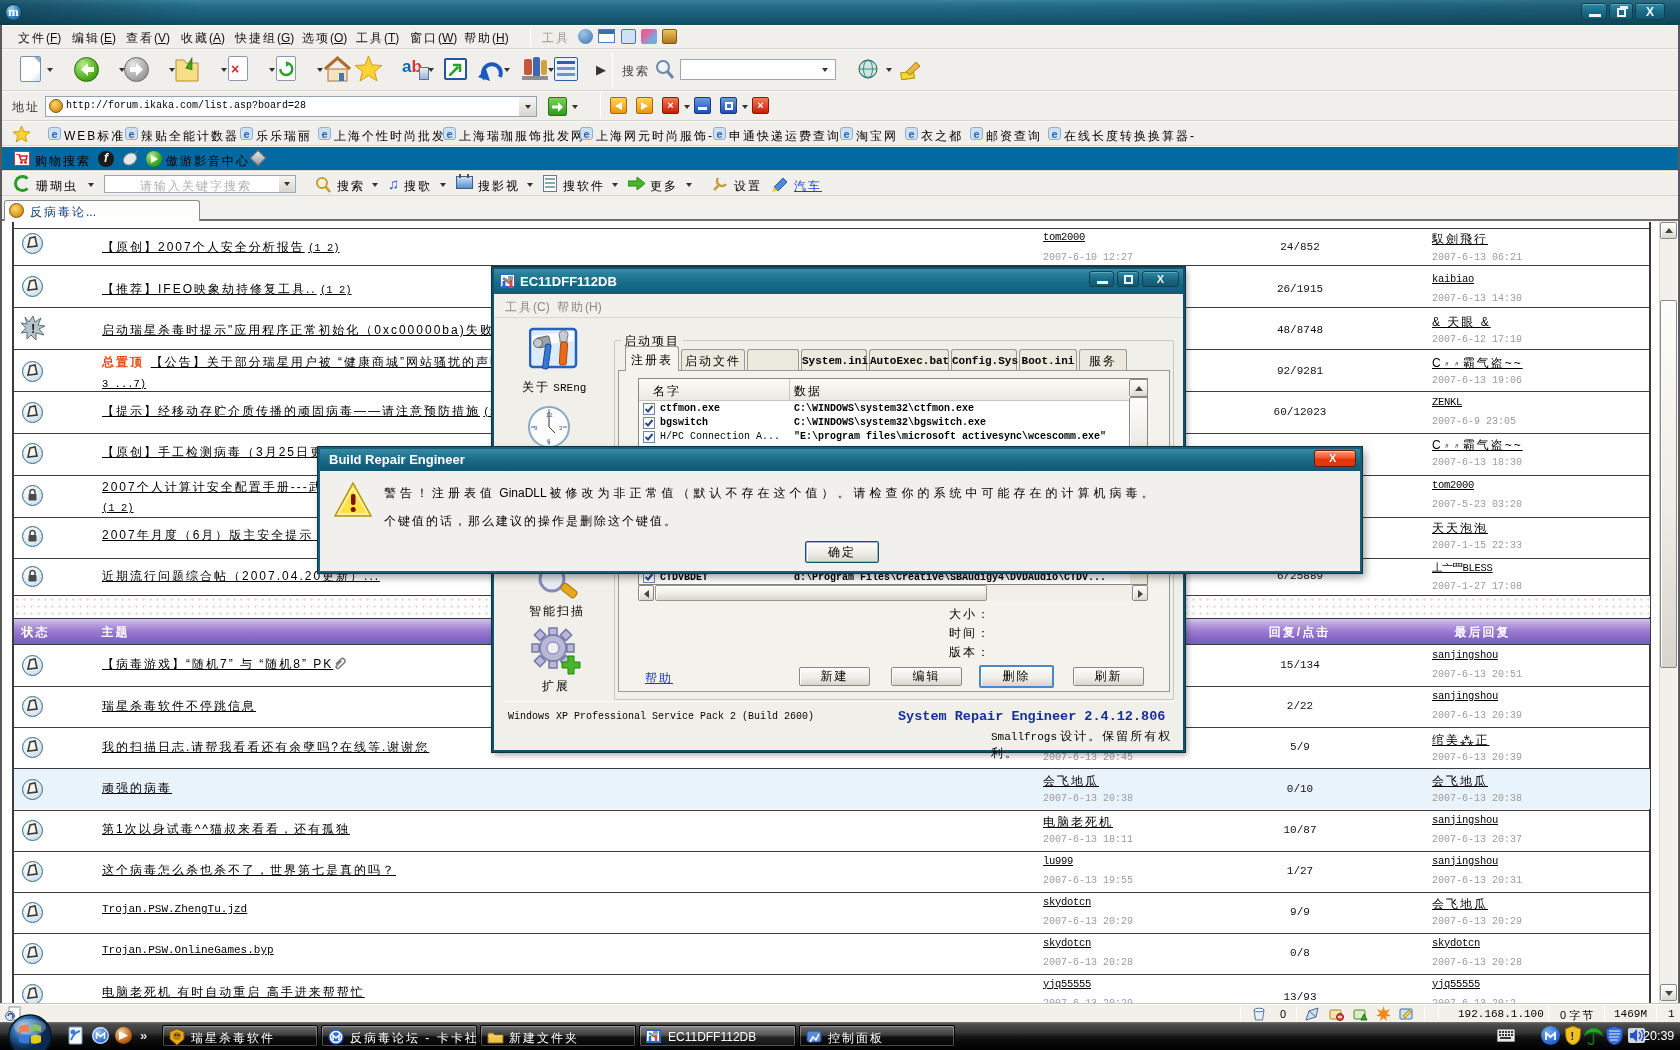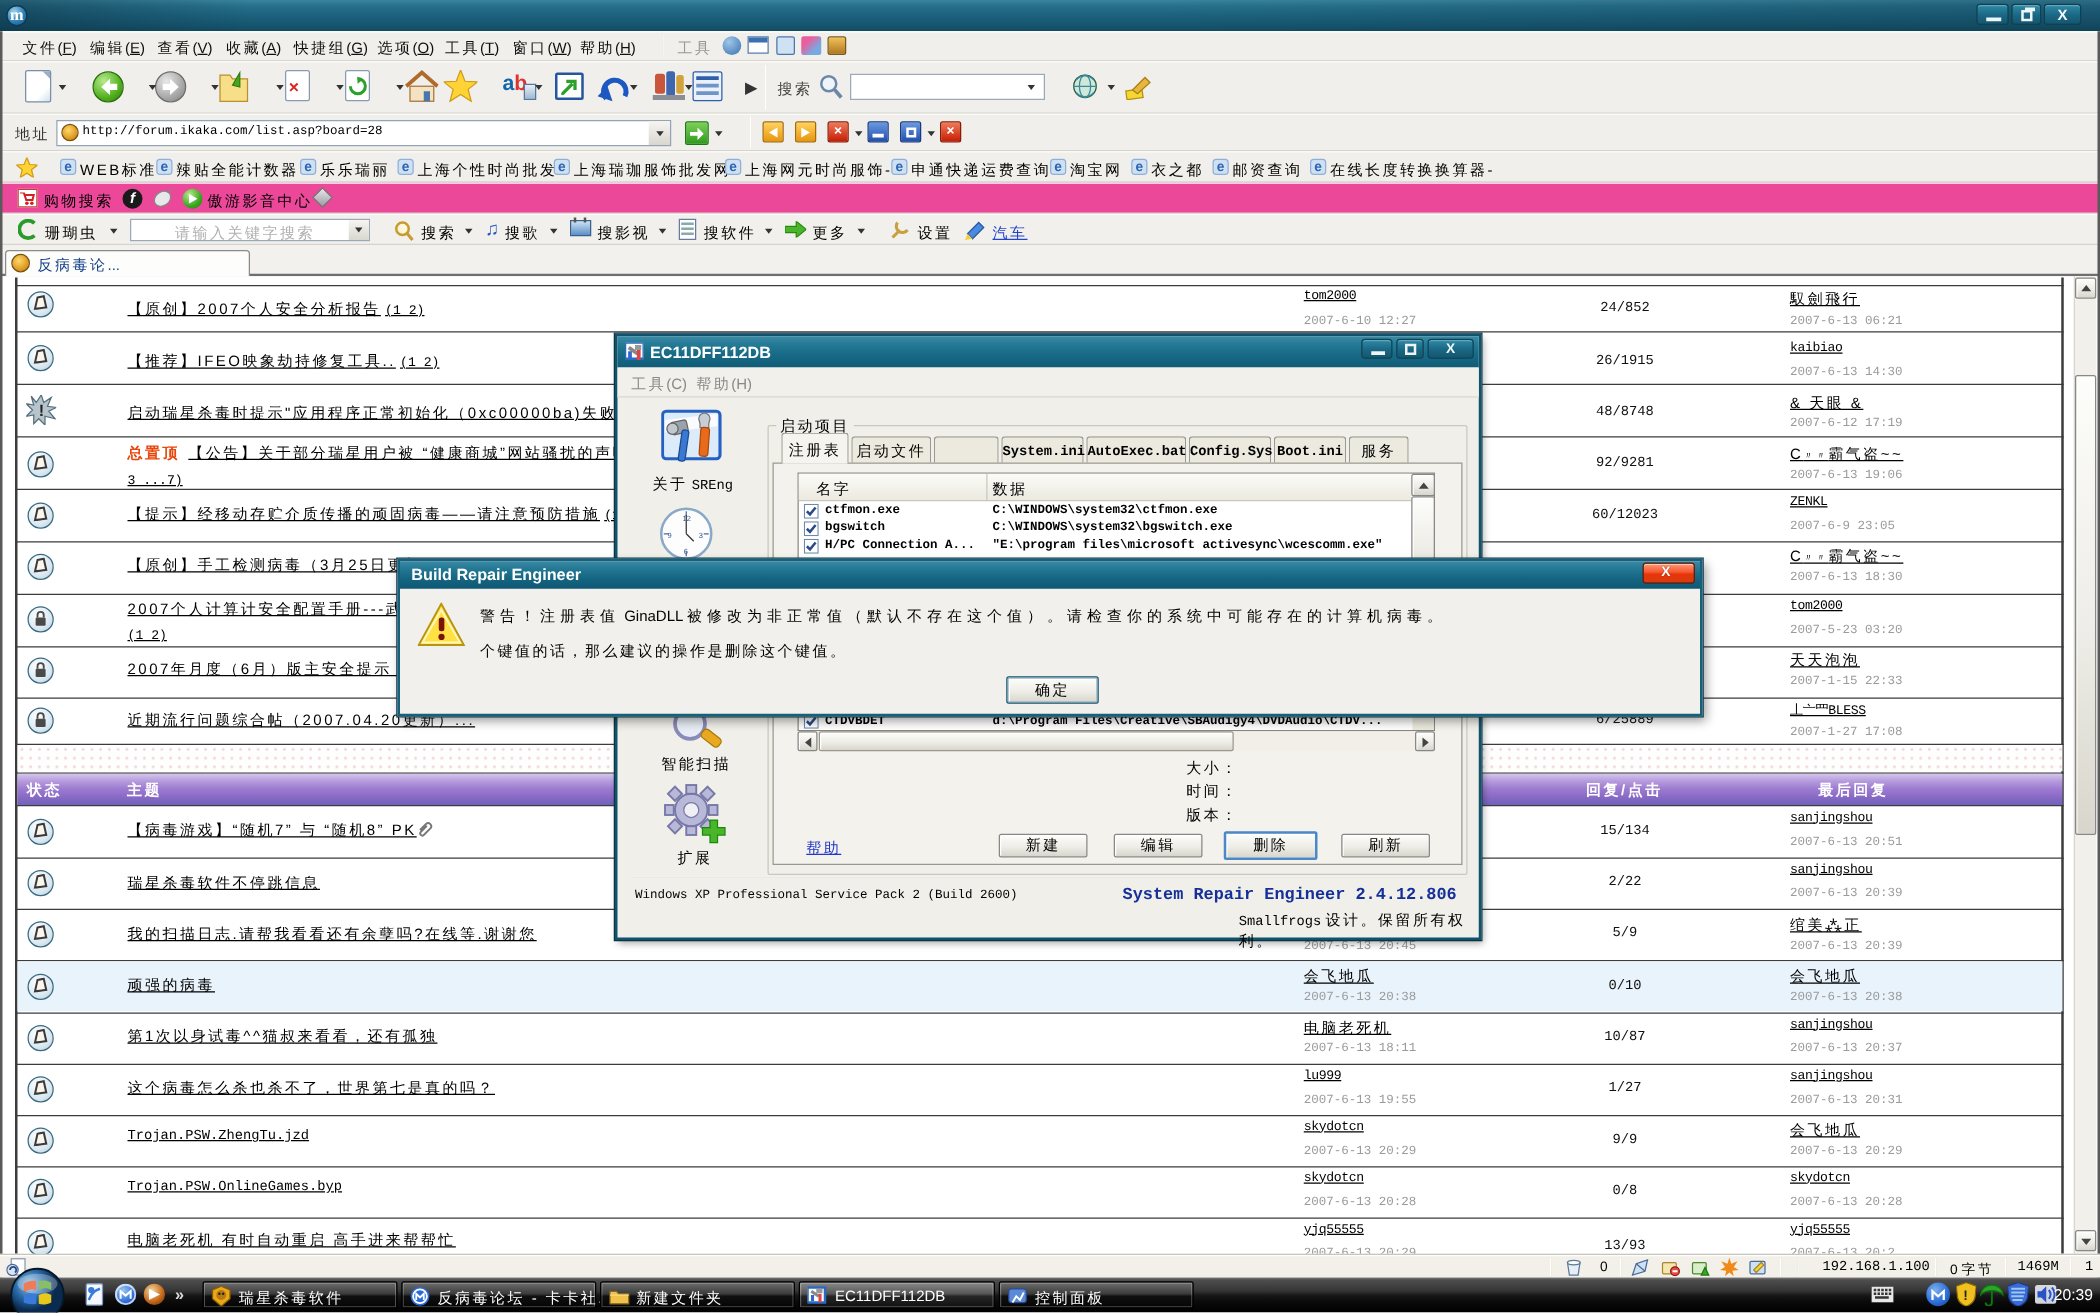--- a/index.html
+++ b/index.html
@@ -194,21 +194,21 @@
     <div class="ab lnk" style="left:729px;top:7px"><span class="cj2">申通快递运费查询</span></div>
     <div class="ab ie" style="left:840px;top:6px">e</div>
     <div class="ab lnk" style="left:856px;top:7px"><span class="cj2">淘宝网</span></div>
     <div class="ab ie" style="left:905px;top:6px">e</div>
     <div class="ab lnk" style="left:921px;top:7px"><span class="cj2">衣之都</span></div>
     <div class="ab ie" style="left:970px;top:6px">e</div>
     <div class="ab lnk" style="left:986px;top:7px"><span class="cj2">邮资查询</span></div>
     <div class="ab ie" style="left:1048px;top:6px">e</div>
     <div class="ab lnk" style="left:1064px;top:7px"><span class="cj2">在线长度转换换算器-</span></div>
   </div>
-<div class="ab" style="left:0;top:146px;width:1680px;height:25px;background:#ec4899;border-bottom:1px solid #d5d3cc">
+<div class="ab" style="left:0;top:146px;width:1680px;height:25px;background:#0369a1;border-bottom:1px solid #d5d3cc">
  <div class="ab" style="left:0;top:0;width:1680px;height:1px;background:#fbfbf9"></div>
  <div class="ab" style="left:14px;top:5px;width:16px;height:15px;background:#fff;border:1px solid #c04040"></div>
  <svg class="ab" style="left:16px;top:8px" width="12" height="10">
       <path d="M0 0 L3 0 L5 6 L10 6 L11 2 L4 2" fill="none" stroke="#d42020" stroke-width="1.6"></path>
       <circle cx="5.5" cy="8.5" r="1.4" fill="#d42020"></circle>
       <circle cx="9.5" cy="8.5" r="1.4" fill="#d42020"></circle>
     </svg>
  <div class="ab" style="left:35px;top:7px;font-size:12px"><span class="cj2">购物搜索</span></div>
  <div class="ab" style="left:98px;top:5px;width:16px;height:16px;border-radius:50%;background:#1a1a1a;color:#fff;font-size:12px;font-weight:bold;text-align:center;line-height:15px;font-style:italic">f</div>
  <svg class="ab" style="left:122px;top:5px" width="17" height="16">
@@ -603,21 +603,21 @@
     <svg class="ab" style="left:149px;top:148px" width="12" height="12">
       <rect x="0.5" y="0.5" width="11" height="11" fill="#fff" stroke="#6a8aa8"></rect>
       <path d="M2.5 6 L5 8.5 L9.5 3" fill="none" stroke="#2a4a8a" stroke-width="2"></path>
     </svg>
     <div class="ab mono" style="left:166px;top:148px;font-size:10px;font-weight:bold;color:#000">bgswitch</div>
     <div class="ab mono" style="left:300px;top:148px;font-size:10px;font-weight:bold;color:#000">C:\WINDOWS\system32\bgswitch.exe</div>
     <svg class="ab" style="left:149px;top:162px" width="12" height="12">
       <rect x="0.5" y="0.5" width="11" height="11" fill="#fff" stroke="#6a8aa8"></rect>
       <path d="M2.5 6 L5 8.5 L9.5 3" fill="none" stroke="#2a4a8a" stroke-width="2"></path>
     </svg>
-    <div class="ab mono" style="left:166px;top:162px;font-size:10px;font-weight:bold;color:#000">H/PC Connection A...</div>
+    <div class="ab mono" style="left:166px;top:162px;font-size:10px;font-weight:normal;color:#000">H/PC Connection A...</div>
     <div class="ab mono" style="left:300px;top:162px;font-size:10px;font-weight:bold;color:#000">"E:\program files\microsoft activesync\wcescomm.exe"</div>
     <svg class="ab" style="left:149px;top:302px" width="12" height="12">
       <rect x="0.5" y="0.5" width="11" height="11" fill="#fff" stroke="#6a8aa8"></rect>
       <path d="M2.5 6 L5 8.5 L9.5 3" fill="none" stroke="#2a4a8a" stroke-width="2"></path>
     </svg>
     <div class="ab mono" style="left:166px;top:303px;font-size:10px;font-weight:bold;color:#000">CTDVBDET</div>
     <div class="ab mono" style="left:300px;top:303px;font-size:10px;font-weight:bold;color:#000">d:\Program Files\Creative\SBAudigy4\DVDAudio\CTDV...</div>
  <div class="ab" style="left:144px;top:316px;width:510px;height:16px;background:#f1efe7"></div>
  <div class="ab btn97" style="left:144px;top:316px;width:16px;height:16px">
       <div style="margin:4px auto 0;width:0;height:0;border-top:4px solid transparent;border-bottom:4px solid transparent;border-right:5px solid #444"></div>

